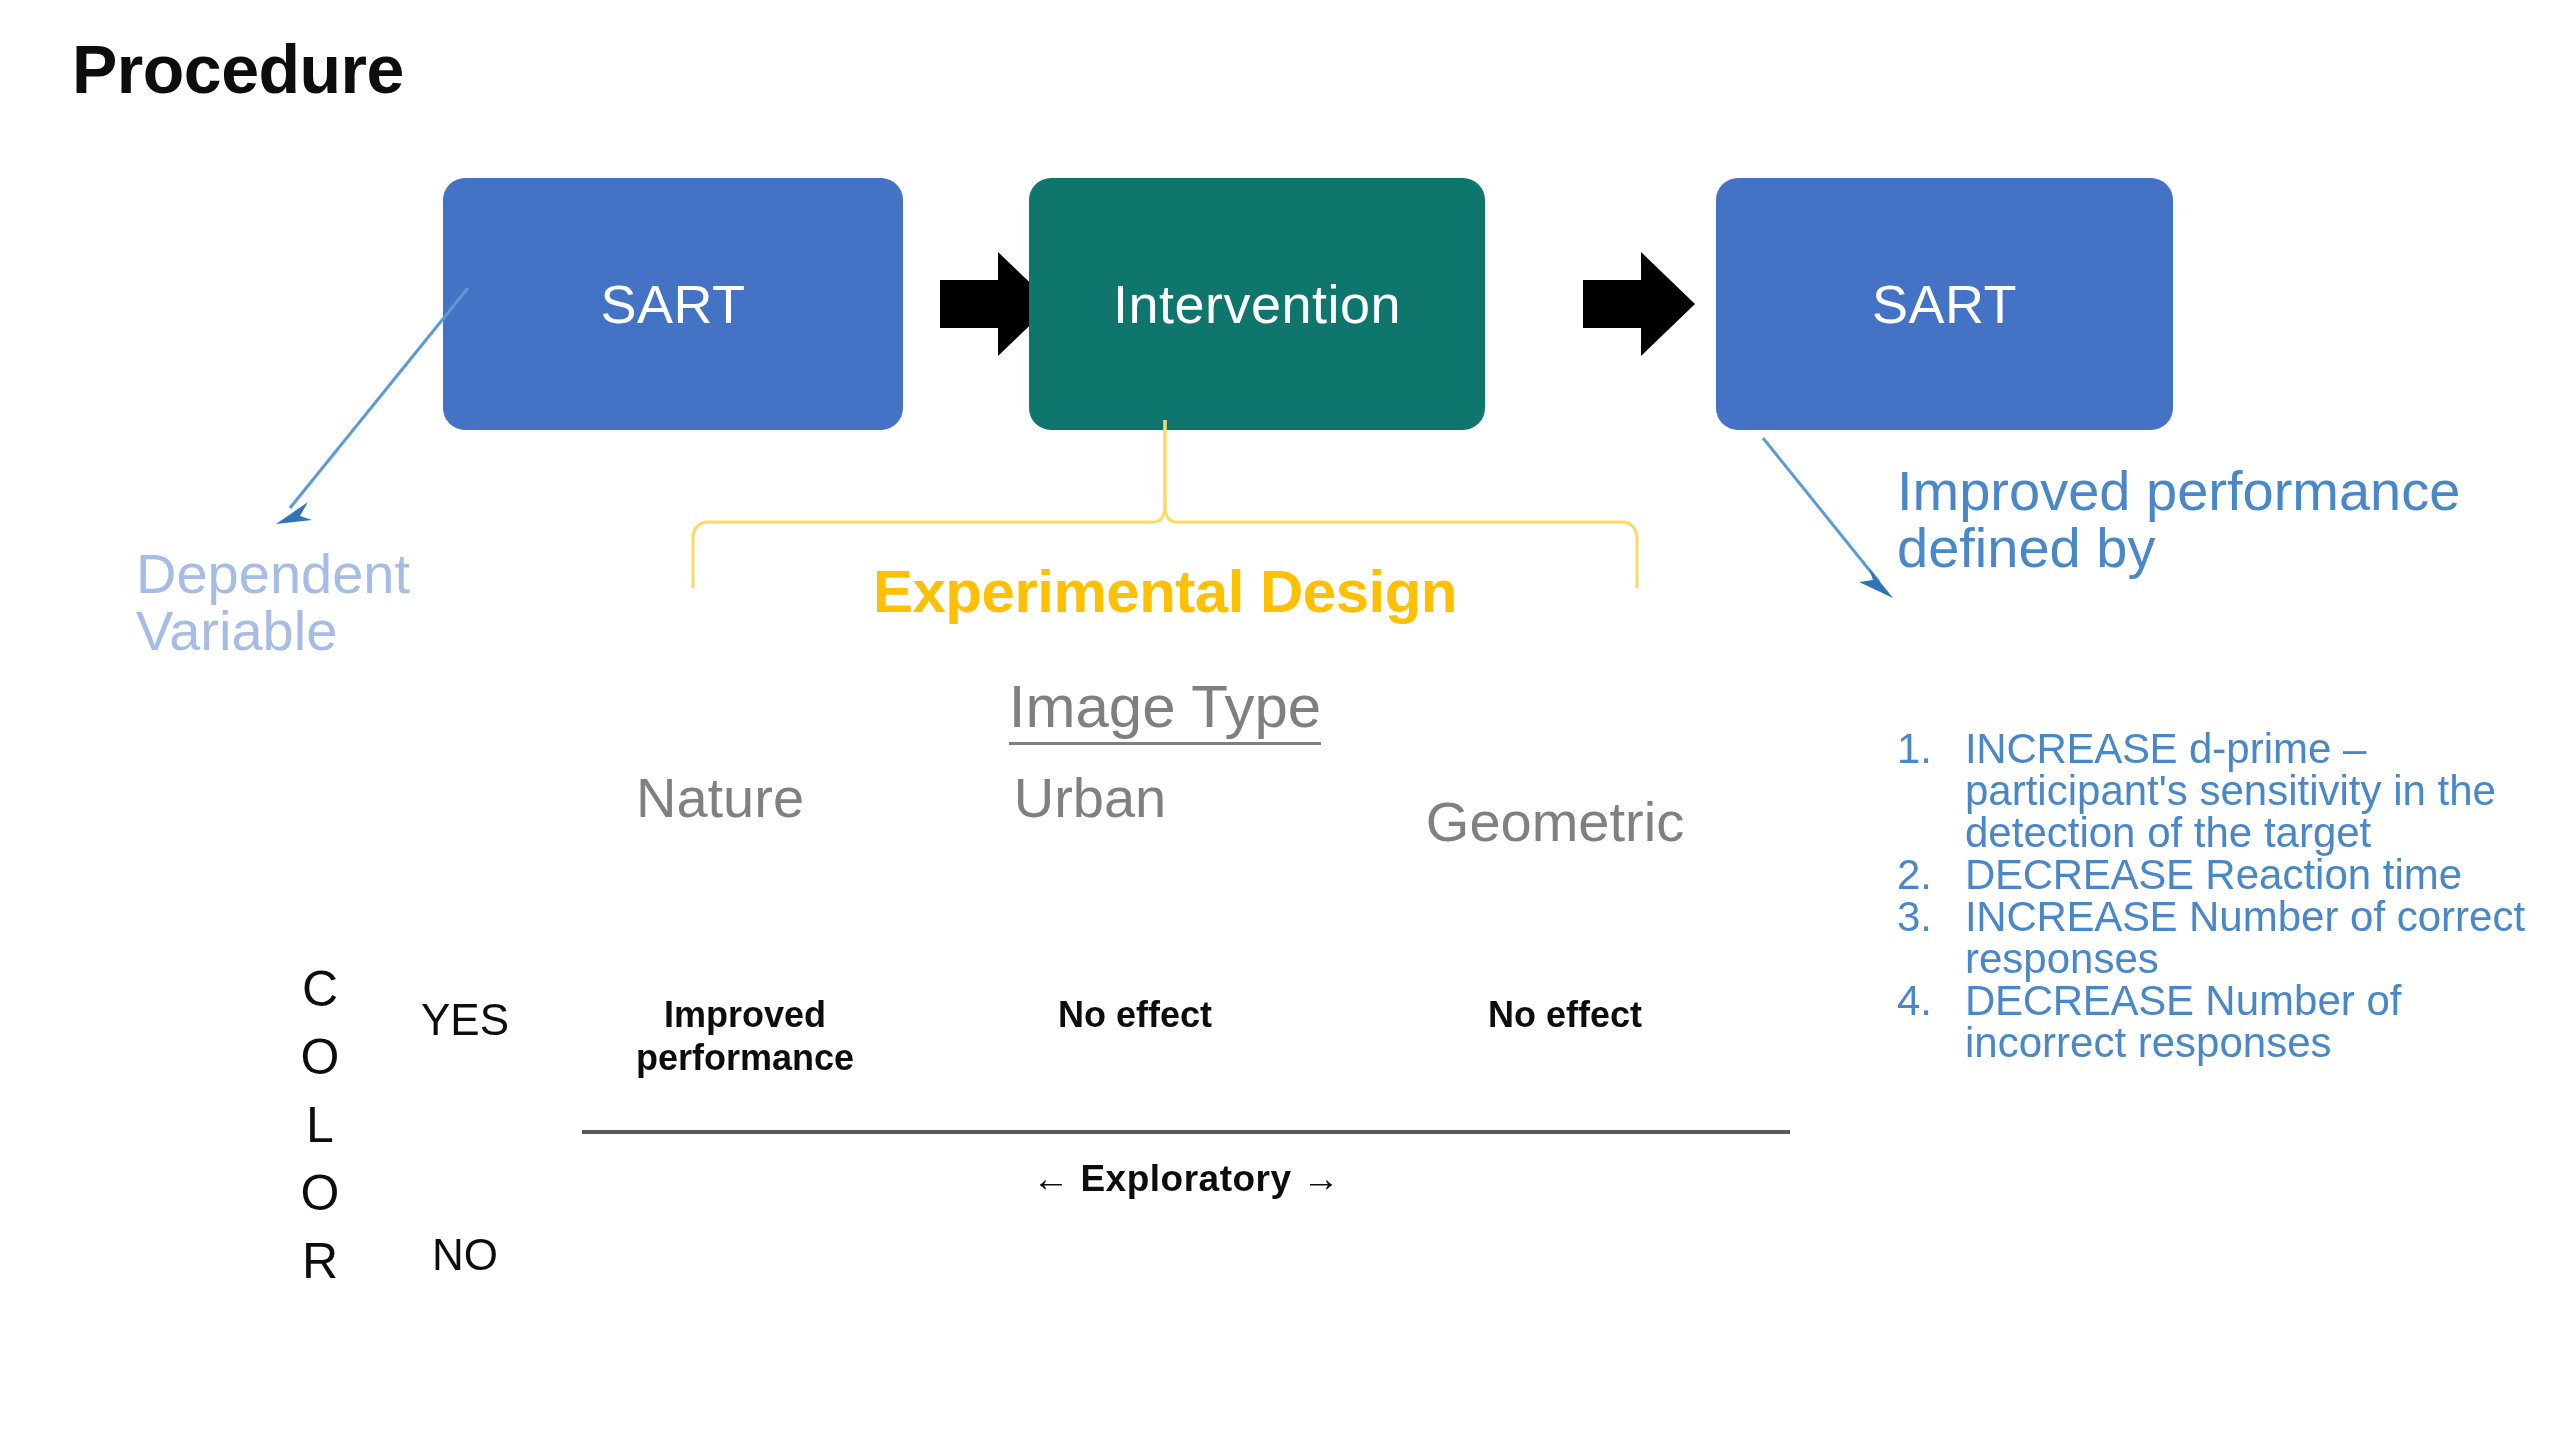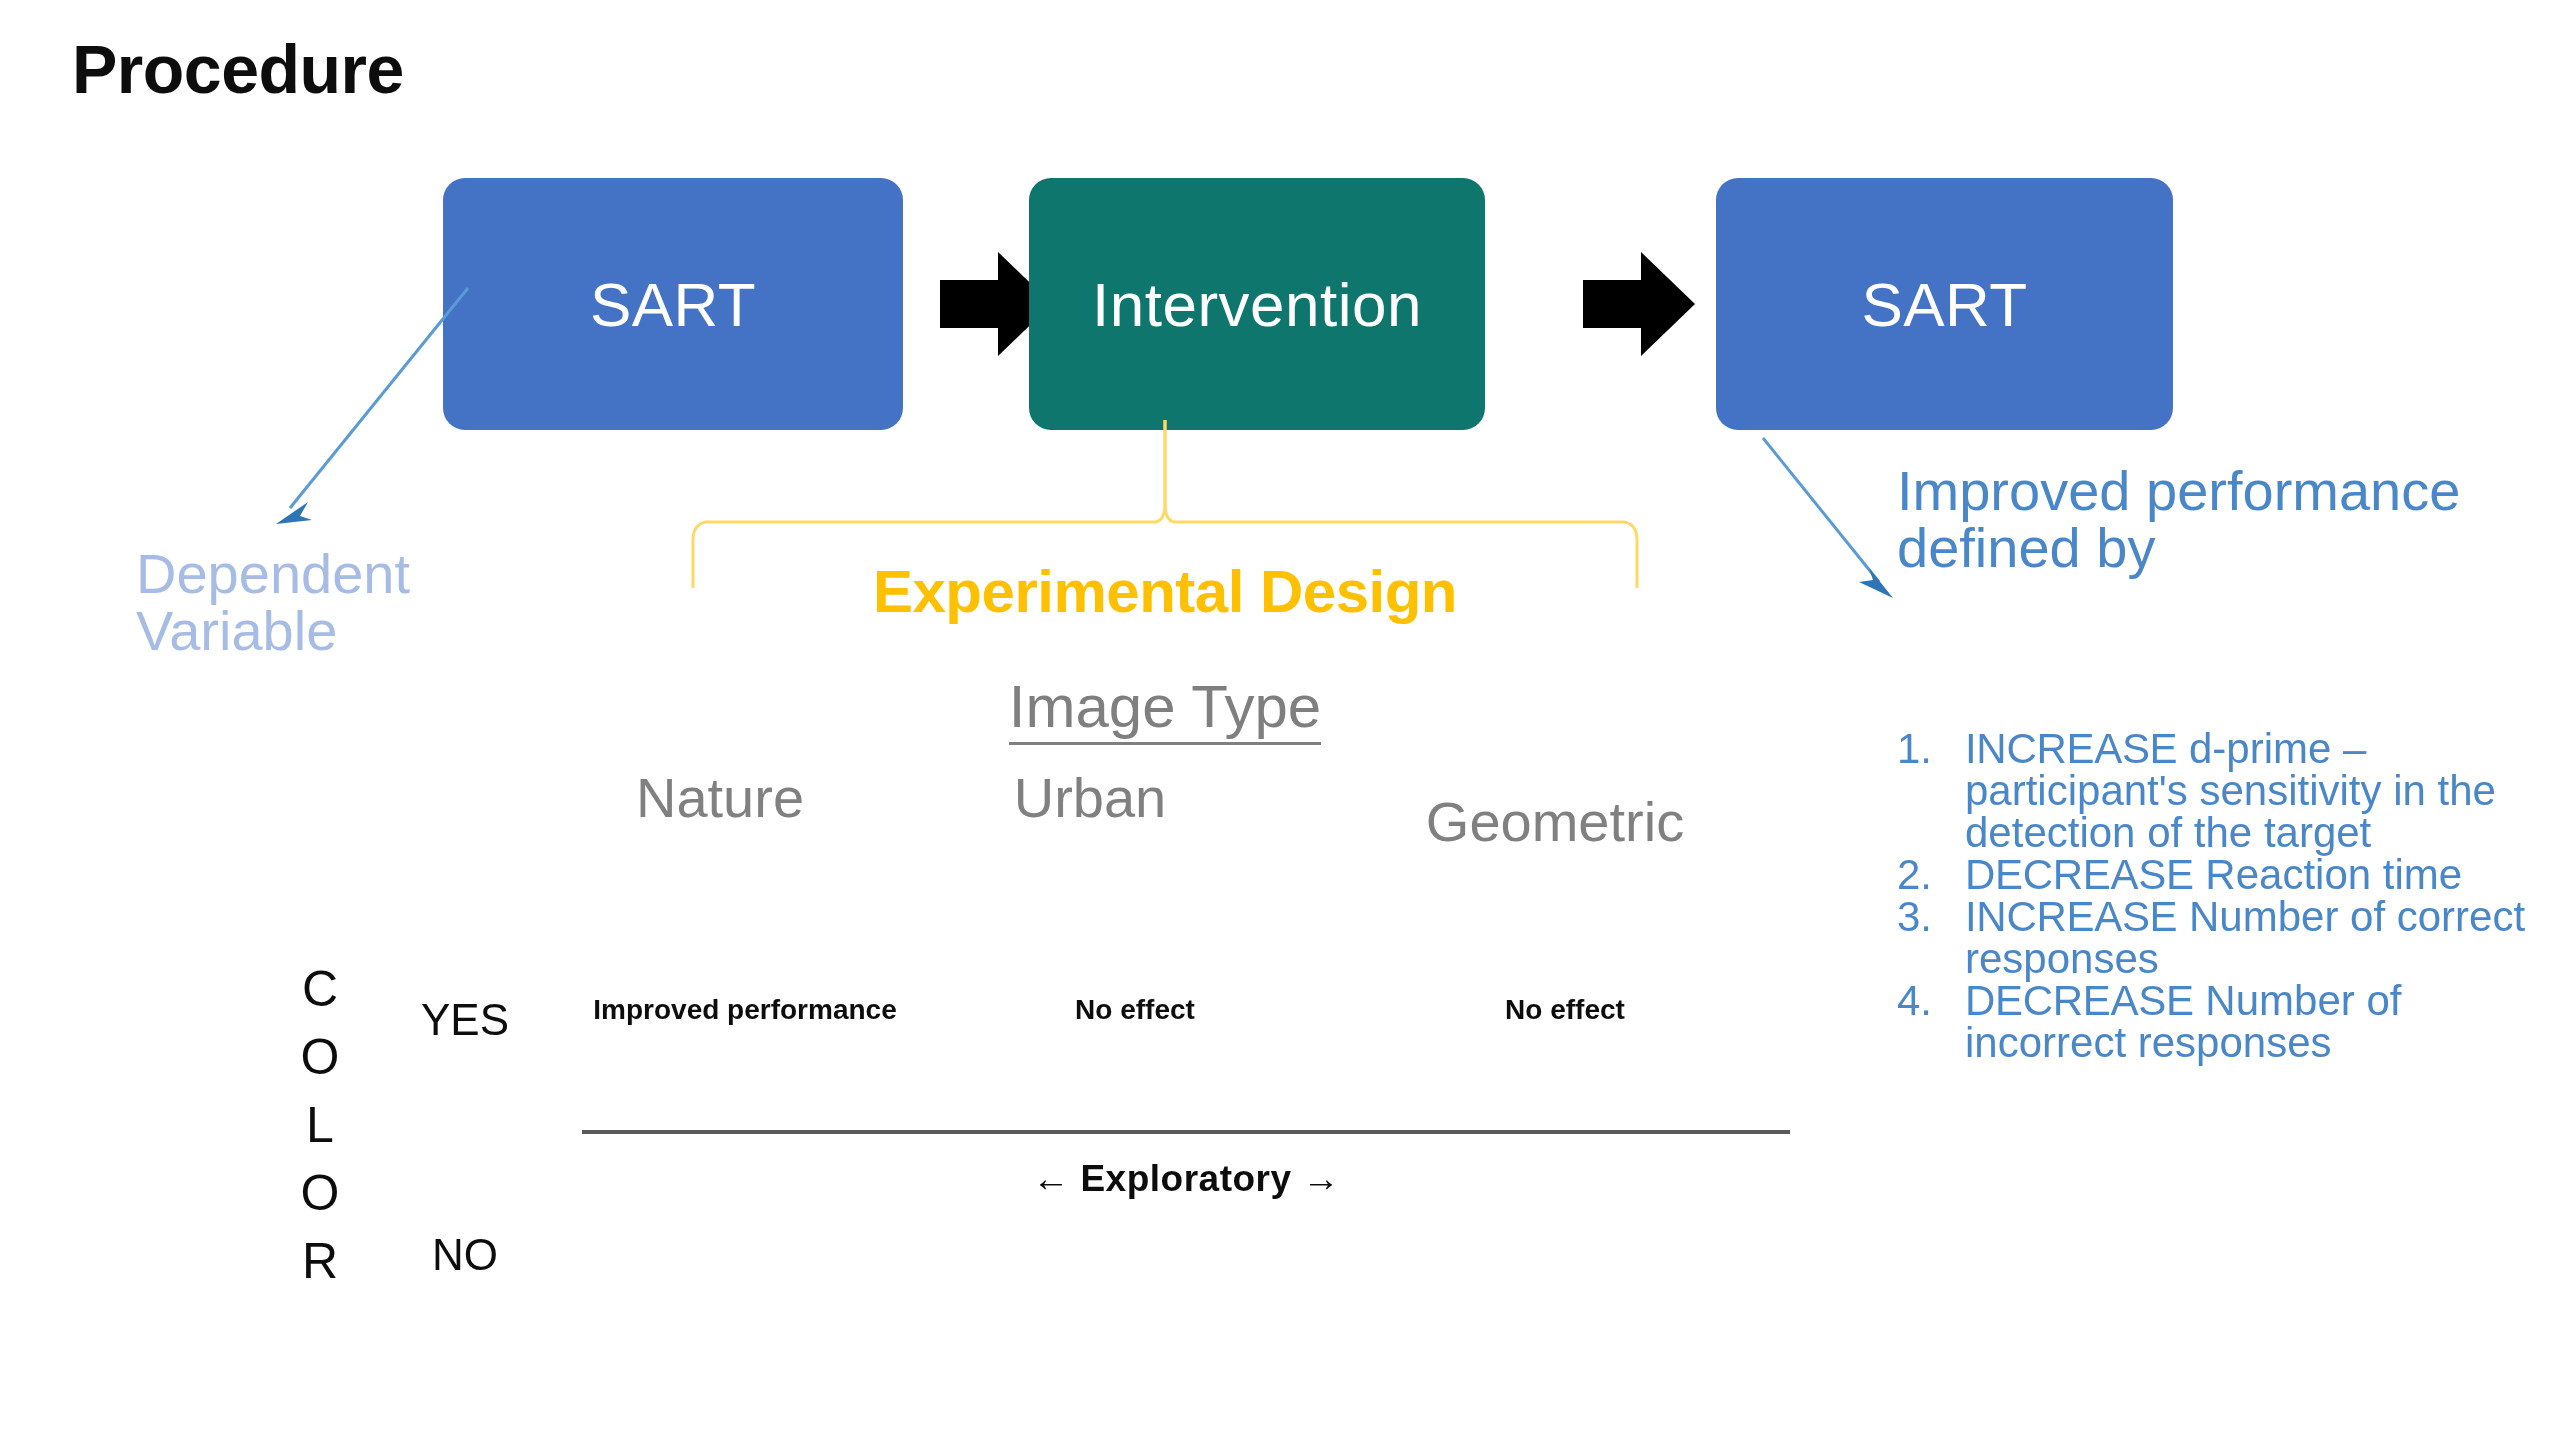--- a/index.html
+++ b/index.html
@@ -35,21 +35,21 @@
   
   .flow-box {
     position: absolute;
     top: 178px;
     height: 252px;
     border-radius: 22px;
     display: flex;
     align-items: center;
     justify-content: center;
     color: #ffffff;
-    font-size: 62px;
+    font-size: 54px;
     font-weight: 400;
     letter-spacing: 0.5px;
   }
   #box-sart-pre   { left: 443px;  width: 460px; background: #4472C4; }
   #box-intervention { left: 1029px; width: 456px; background: #0f766e; }
   #box-sart-post  { left: 1716px; width: 457px; background: #4472C4; }
 
   
   .chev {
     position: absolute;
@@ -128,21 +128,21 @@
     color: #0d0d0d;
     text-align: center;
   }
   #label-yes { top: 995px; }
   #label-no  { top: 1230px; }
 
   
   .matrix-cell {
     position: absolute;
     top: 993px;
-    font-size: 28px;
+    font-size: 36px;
     font-weight: bold;
     color: #0d0d0d;
     text-align: center;
     line-height: 1.2;
   }
   #cell-nature    { left: 580px;  width: 330px; }
   #cell-urban     { left: 1010px; width: 250px; }
   #cell-geometric { left: 1440px; width: 250px; }
 
   #matrix-divider {

